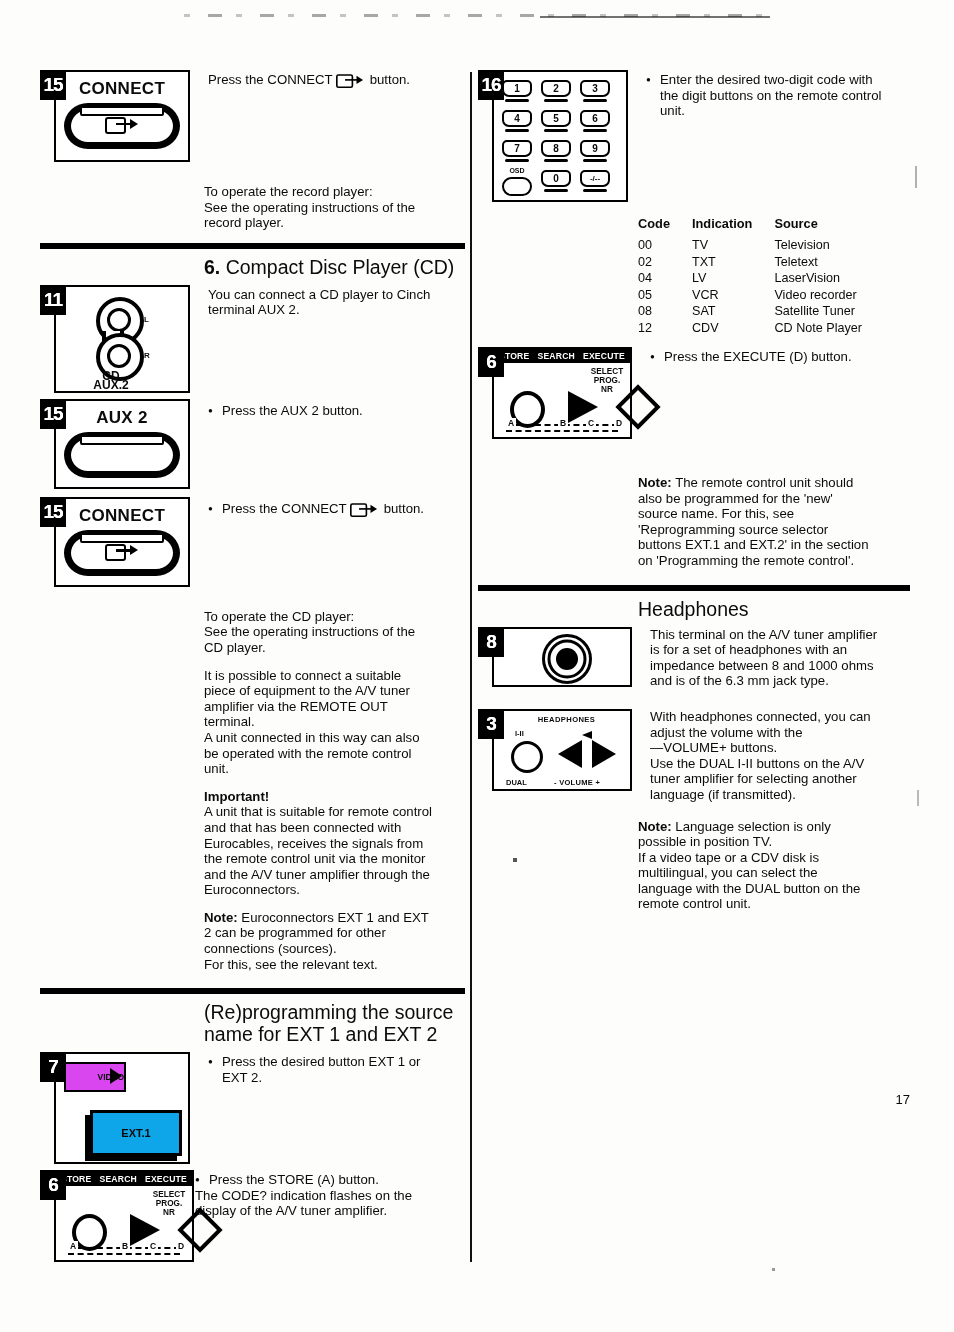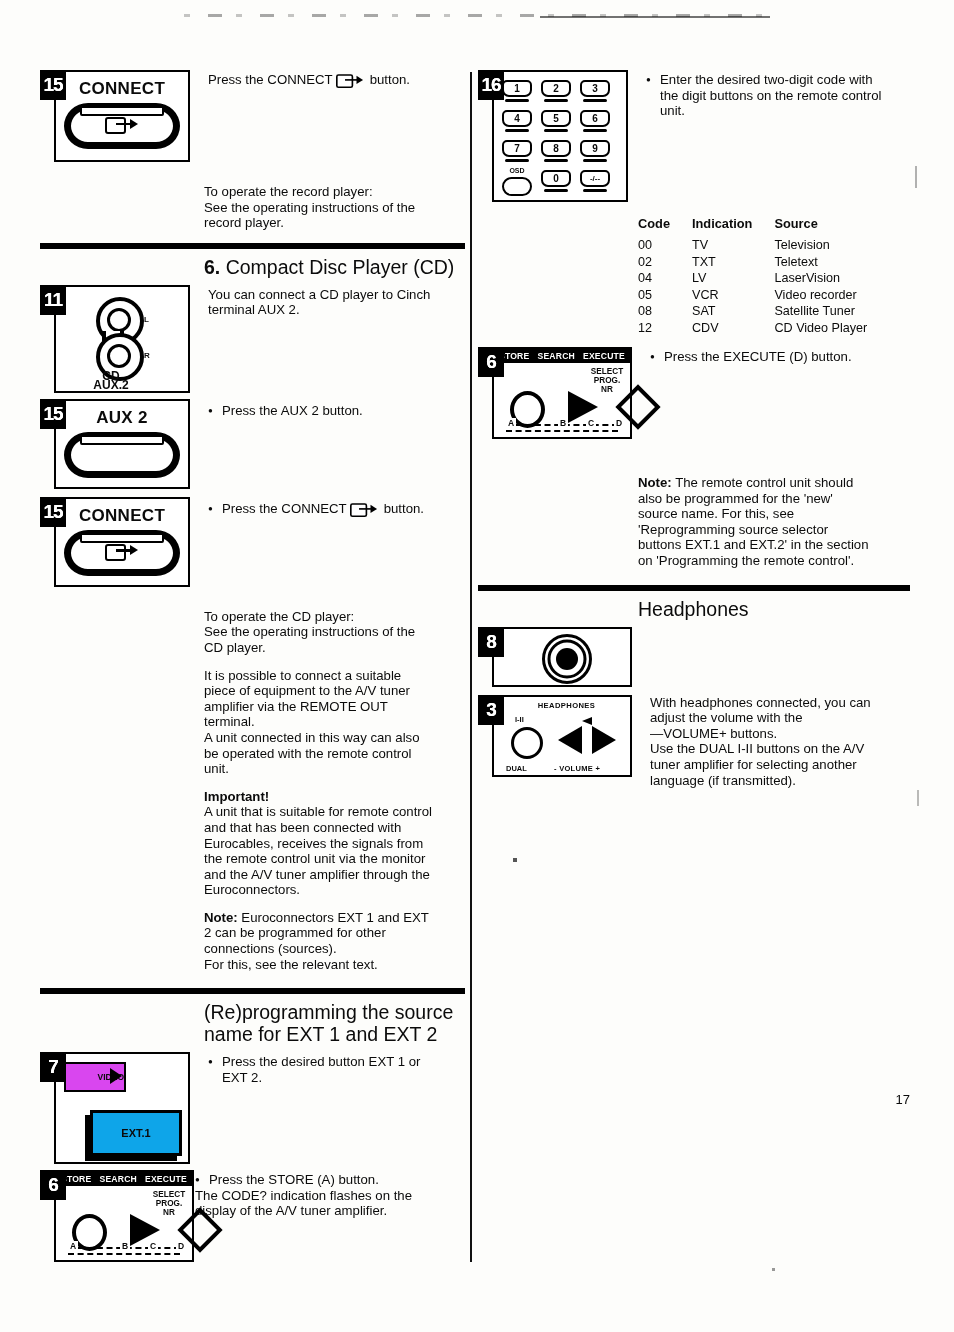--- a/index.html
+++ b/index.html
@@ -444,21 +444,21 @@
             <td>Video recorder</td>
           </tr>
           <tr>
             <td>08</td>
             <td>SAT</td>
             <td>Satellite Tuner</td>
           </tr>
           <tr>
             <td>12</td>
             <td>CDV</td>
-            <td>CD Video Player</td>
+            <td>CD Note Player</td>
           </tr>
         </tbody>
       </table>
     </div>
 
     <div class="row" style="margin-top:2px;">
       <div class="fig-wrap">
         <div class="badge"><span>6</span></div>
         <div class="fig sse" style="width:136px;">
           <div class="bar">
@@ -509,20 +509,26 @@
       <div class="fig-wrap">
         <div class="badge"><span>8</span></div>
         <div class="fig" style="width:136px;height:56px;">
           <div class="hpjack">
             <div class="c1"></div>
               <div class="c2"></div>
               <div class="c3"></div>
           </div>
         </div>
       </div>
+      <div class="txt" style="padding-left:18px;padding-top:0px;">
+        <p class="p" style="white-space:pre-line;">This terminal on the A/V tuner amplifier
+is for a set of headphones with an
+impedance between 8 and 1000 ohms
+and is of the 6.3 mm jack type.</p>
+      </div>
     </div>
 
     <div class="row" style="margin-top:8px;">
       <div class="fig-wrap">
         <div class="badge"><span>3</span></div>
         <div class="fig" style="width:136px;height:78px;">
           <div class="dvpanel">
             <div class="hdr">HEADPHONES</div>
             <div class="iii">I-II</div>
             <div class="knob"></div>
@@ -537,20 +543,28 @@
       <div class="txt" style="padding-left:18px;padding-top:0px;">
         <p class="p" style="white-space:pre-line;">With headphones connected, you can
 adjust the volume with the
 —VOLUME+ buttons.
 Use the DUAL I-II buttons on the A/V
 tuner amplifier for selecting another
 language (if transmitted).</p>
       </div>
     </div>
 
+    <div style="margin-left:160px;margin-top:4px;">
+      <p class="p" style="white-space:pre-line;"><b>Note:</b><span> Language selection is only
+possible in position TV.
+If a video tape or a CDV disk is
+multilingual, you can select the
+language with the DUAL button on the
+remote control unit.</span></p>
+    </div>
 
   </div>
 
   <div class="speck" style="left:513px;top:858px;width:4px;height:4px;"></div>
   <div class="speck" style="left:915px;top:166px;width:2px;height:22px;opacity:.45;"></div>
   <div class="speck" style="left:917px;top:790px;width:2px;height:16px;opacity:.4;"></div>
   <div class="speck" style="left:772px;top:1268px;width:3px;height:3px;opacity:.6;"></div>
 
   <div class="pagenum">17</div>
 </div>

